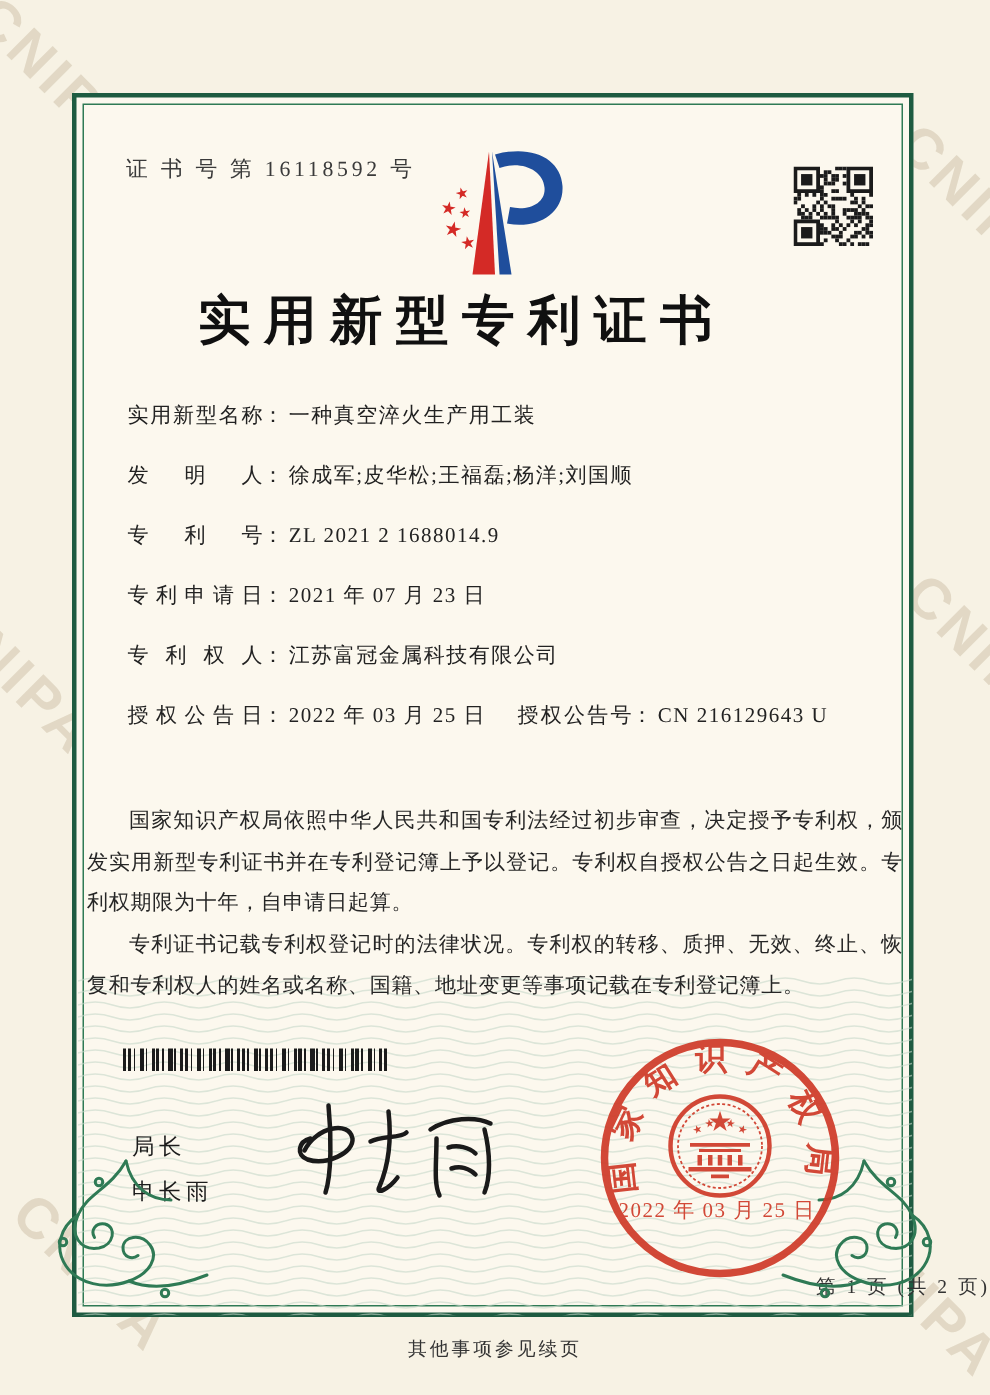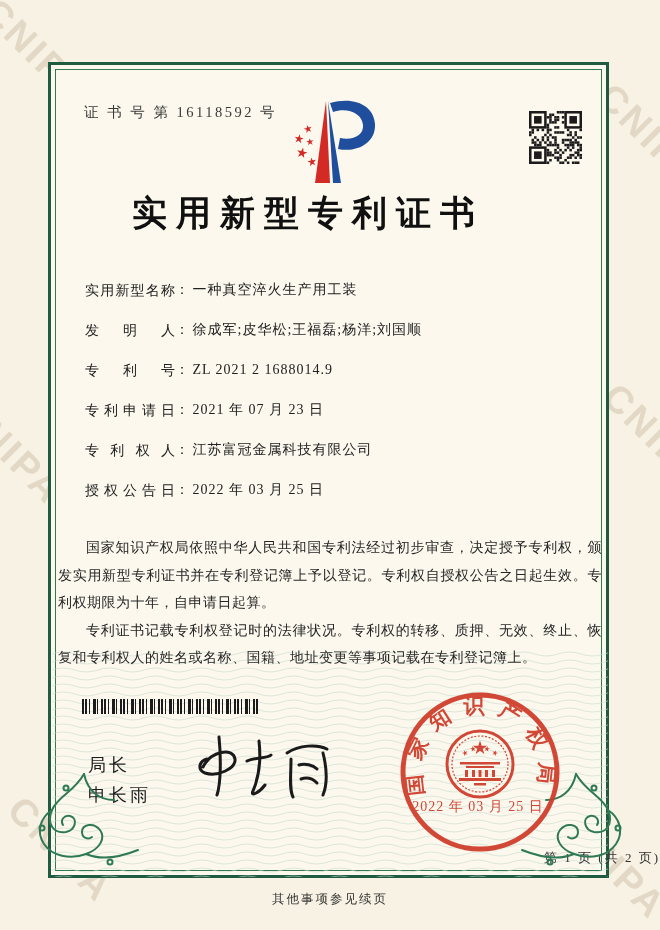--- a/index.html
+++ b/index.html
@@ -33,21 +33,21 @@
     position:absolute; left:84px; top:103px; z-index:2;
     font-size:14.5px; letter-spacing:2.5px; color:#3a3a3a;
   }
   .logo{ position:absolute; left:281px; top:96px; z-index:2; }
   .qr{ position:absolute; left:529px; top:111px; z-index:2; }
   .title{
     position:absolute; left:0; top:190px; width:616px; z-index:2;
     text-align:center; font-size:35px; font-weight:700;
     letter-spacing:9px; color:#101010;
   }
-  .fields{ position:absolute; left:85px; top:270px; width:520px; z-index:2; }
+  .fields{ position:absolute; left:85px; top:258px; width:520px; z-index:2; }
   .frow{ position:relative; height:40px; line-height:40px; font-size:14px; white-space:nowrap; }
   .flabel{
     display:inline-block; width:90px; vertical-align:middle;
     text-align:justify; text-align-last:justify; color:#222;
   }
   .fcolon{ color:#222; }
   .fvalue{ letter-spacing:1px; color:#222; }
   .pair2{ position:absolute; left:260px; top:0; }
 
   .body-text{
@@ -59,21 +59,21 @@
 
   .barcode{
     position:absolute; left:82px; top:699px; width:176px; height:15px; z-index:2;
     background:repeating-linear-gradient(90deg,
       #1b1b1b 0 2px, transparent 2px 3px,
       #1b1b1b 3px 5px, transparent 5px 7px,
       #1b1b1b 7px 8px, transparent 8px 11px,
       #1b1b1b 11px 14px, transparent 14px 15px,
       #1b1b1b 15px 16px, transparent 16px 19px);
   }
-  .officer{ position:absolute; left:88px; top:750px; z-index:2; font-size:18px; letter-spacing:3px; color:#1c1c1c; }
+  .officer{ position:absolute; left:88px; top:750px; z-index:2; font-size:15px; letter-spacing:3px; color:#1c1c1c; }
   .officer .line{ height:30px; line-height:30px; }
   .signature{ position:absolute; left:175px; top:731px; z-index:2; }
   .seal{ position:absolute; left:392px; top:684px; z-index:4; opacity:.92; }
 
   .page-info{
     position:absolute; left:0; top:849px; width:660px; z-index:2;
     text-align:right; font-size:13px; letter-spacing:2px; color:#333;
   }
   .continuation{
     position:absolute; left:0; top:891px; width:660px; z-index:2;
@@ -286,20 +286,24 @@
       <span class="flabel">专利申请日</span><span class="fcolon">：</span>
       <span class="fvalue">2021 年 07 月 23 日</span>
     </div>
     <div class="frow">
       <span class="flabel">专利权人</span><span class="fcolon">：</span>
       <span class="fvalue">江苏富冠金属科技有限公司</span>
     </div>
     <div class="frow">
       <span class="flabel">授权公告日</span><span class="fcolon">：</span>
       <span class="fvalue">2022 年 03 月 25 日</span>
+      <span class="pair2">
+        <span class="flabel" style="width:76px">授权公告号</span><span class="fcolon">：</span>
+        <span class="fvalue">CN 216129643 U</span>
+      </span>
     </div>
   </div>
 
   <div class="body-text">
     <p>国家知识产权局依照中华人民共和国专利法经过初步审查，决定授予专利权，颁发实用新型专利证书并在专利登记簿上予以登记。专利权自授权公告之日起生效。专利权期限为十年，自申请日起算。</p>
     <p>专利证书记载专利权登记时的法律状况。专利权的转移、质押、无效、终止、恢复和专利权人的姓名或名称、国籍、地址变更等事项记载在专利登记簿上。</p>
   </div>
 
   <div class="barcode"></div>
 

